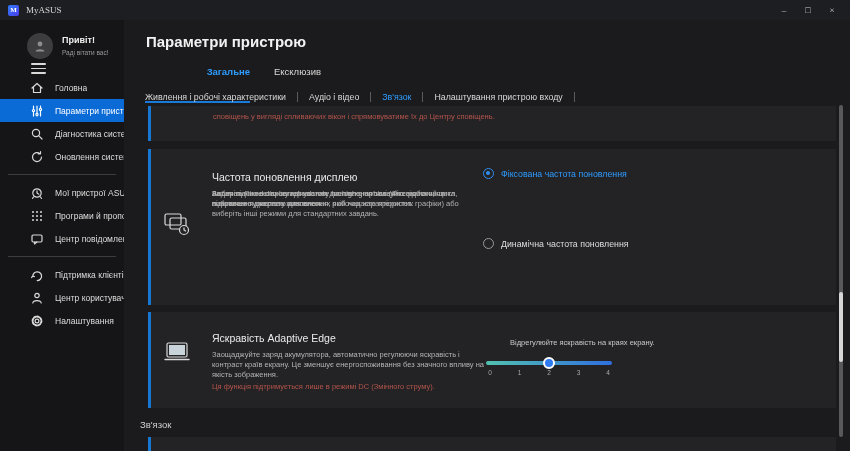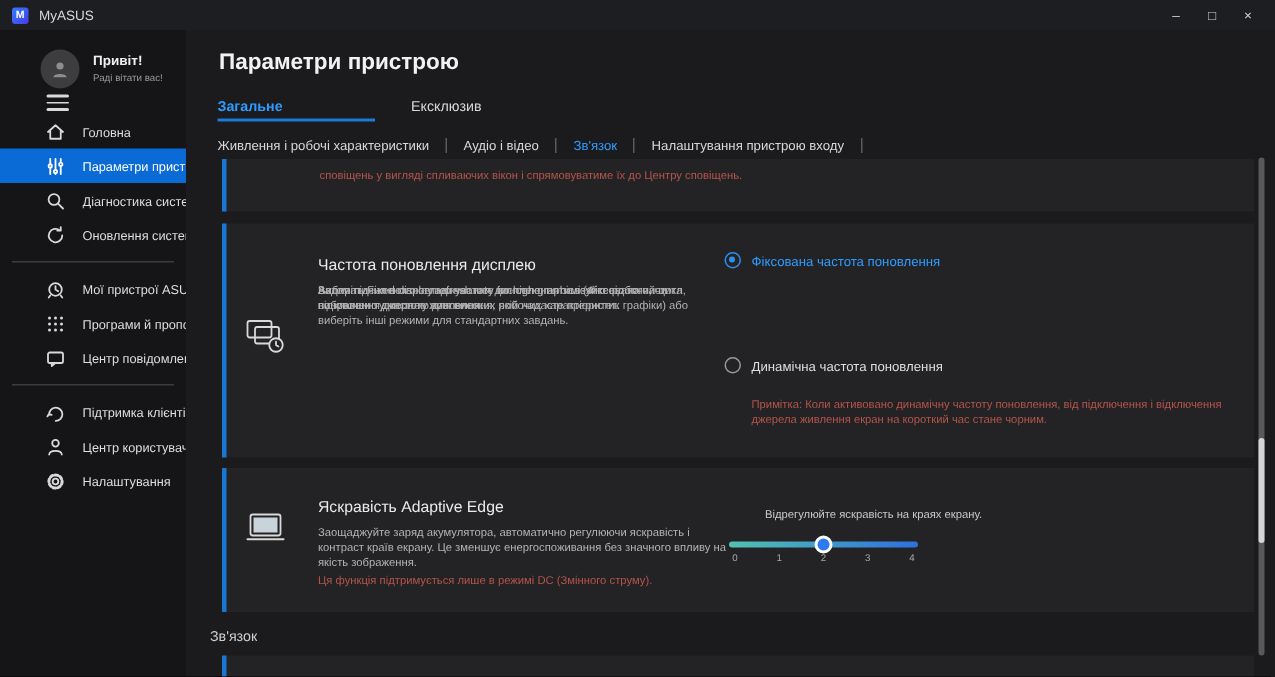--- a/index.html
+++ b/index.html
@@ -2,21 +2,21 @@
 <html><head>
 <meta charset="utf-8">
 <style>
   html,body{margin:0;padding:0;background:#000;}
   *{box-sizing:border-box;}
   .app{position:relative;width:850px;height:451px;background:#1b1b1d;overflow:hidden;
        font-family:"Liberation Sans",sans-serif;color:#e4e4e4;}
 
   
   .titlebar{position:absolute;left:0;top:0;width:850px;height:20px;background:#1d1e22;
-            display:flex;align-items:center;}
+            display:flex;align-items:center;font-family:Liberation Serif, serif;}
   .logo{width:11px;height:11px;margin-left:8px;border-radius:2px;
         background:linear-gradient(135deg,#2f7cf6,#4a3cf0);
         color:#fff;font-size:7px;font-weight:bold;display:flex;align-items:center;justify-content:center;}
   .apptitle{margin-left:7px;font-size:9px;color:#d8d8d8;}
   .winbtns{position:absolute;right:6px;top:0;height:20px;display:flex;align-items:center;}
   .winbtn{width:24px;text-align:center;font-size:9px;color:#cfcfcf;cursor:default;}
 
   
   .sidebar{position:absolute;left:0;top:20px;width:124px;height:431px;background:#151517;padding-left:12px;}
   .profile{position:absolute;left:0;top:8px;width:124px;height:46px;}
@@ -33,21 +33,21 @@
   .nav-item.active{background:#0a6bd7;}
   .nav-item.active .nlabel{color:#fff;}
   .nav-div{height:1px;background:#3c3c3e;margin:6px 8px 6px 8px;}
   svg.ic{stroke:#d9d9d9;fill:none;stroke-width:1.2;stroke-linecap:round;stroke-linejoin:round;}
   .nav-item.active svg.ic{stroke:#fff;}
 
   
   .main{position:absolute;left:124px;top:20px;width:726px;height:431px;background:#1b1b1d;}
   .page-title{position:absolute;left:22px;top:13px;font-size:15px;font-weight:600;color:#f2f2f2;}
   .tab{position:absolute;top:46px;font-size:9.5px;font-weight:bold;cursor:default;}
-  .tab1{left:21px;width:105px;text-align:left;color:#2e9cff;padding-bottom:2px;border-bottom:2px solid #1b79da;}
+  .tab1{left:21px;width:105px;text-align:right;color:#2e9cff;padding-bottom:24px;border-bottom:2px solid #1b79da;}
   .tab2{left:150px;color:#d8d8d8;font-weight:normal;}
   .subtabs{position:absolute;left:21px;top:72px;display:flex;align-items:center;font-size:8.8px;color:#d8d8d8;}
   .subtab{padding:0 11px;cursor:default;white-space:nowrap;}
   .subtab:first-child{padding-left:0;}
   .subtab.active{color:#2e9cff;}
   .sep{width:1px;height:10px;background:#5a5a5a;}
 
   .card{position:absolute;left:24px;width:688px;background:#232326;border-left:3px solid #1877d2;}
   .card1{top:86px;height:35px;}
   .card2{top:129px;height:156px;}
@@ -265,21 +265,20 @@
       <div class="sec-desc">Задля підсиленого згладжування дисплею, оптимізуйте робочий цикл, вибравши ту частоту поновлення, якій надаєте пріоритет.</div>
 
       <div class="radio sel r1"></div>
       <div class="rlabel rl1">Фіксована частота поновлення</div>
       <div class="sec-desc rdesc1">Виберіть Fixed display refresh rate for high graphics (Фіксована частота поновлення дисплею для високих робочих характеристик графіки) або виберіть інші режими для стандартних завдань.</div>
 
 
       <div class="radio r2"></div>
       <div class="rlabel rl2">Динамічна частота поновлення</div>
       <div class="sec-desc rdesc2">Автоматично встановлює частоту поновлення залежно від того, чи підключено джерело живлення.</div>
-      <div class="rednote rnote2">Примітка: Коли активовано динамічну частоту поновлення, від підключення і відключення джерела живлення екран на короткий час стане чорним.</div>
     </div>
 
     <div class="card card3">
       <div class="cicon">
         <svg width="28" height="24" viewBox="0 0 28 24">
             <rect x="4" y="3" width="20" height="14" rx="1.5" fill="none" stroke="#d9d9d9" stroke-width="1.2"></rect>
             <rect x="6" y="5" width="16" height="10" fill="#c9d3da"></rect>
             <path d="M2 19.5 H26" stroke="#d9d9d9" stroke-width="1.4" stroke-linecap="round"></path>
           </svg>
       </div>

